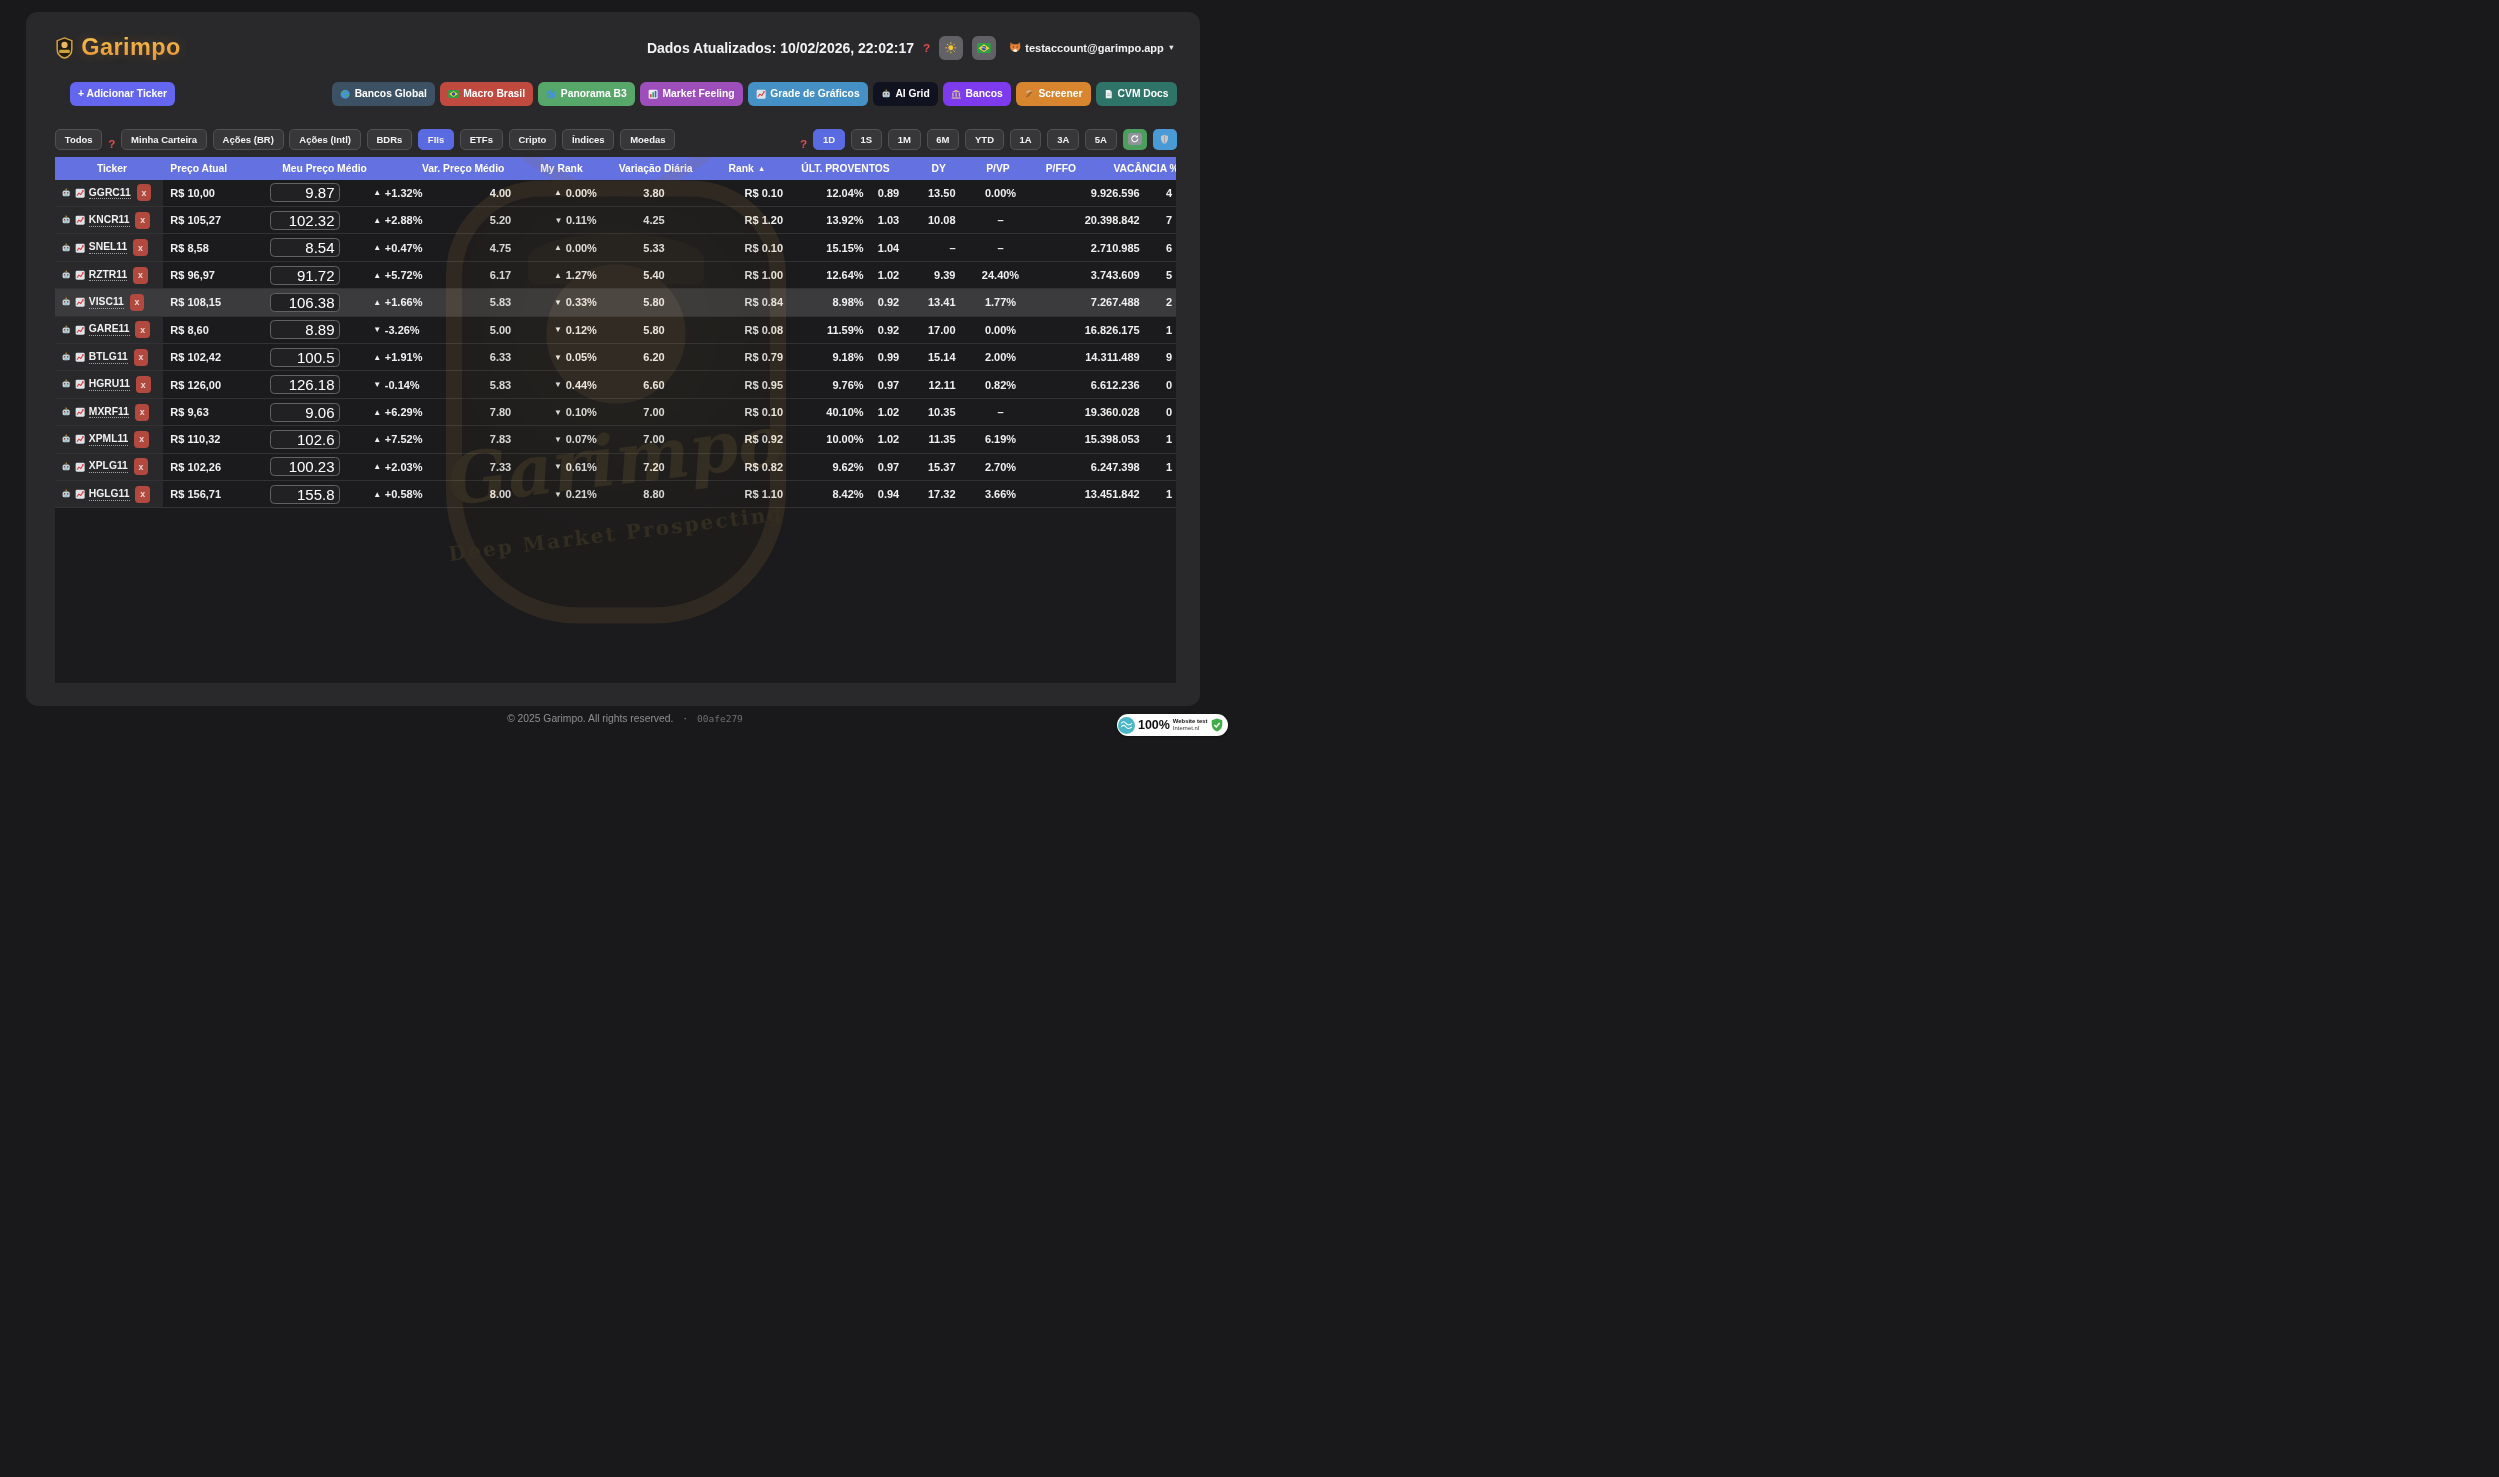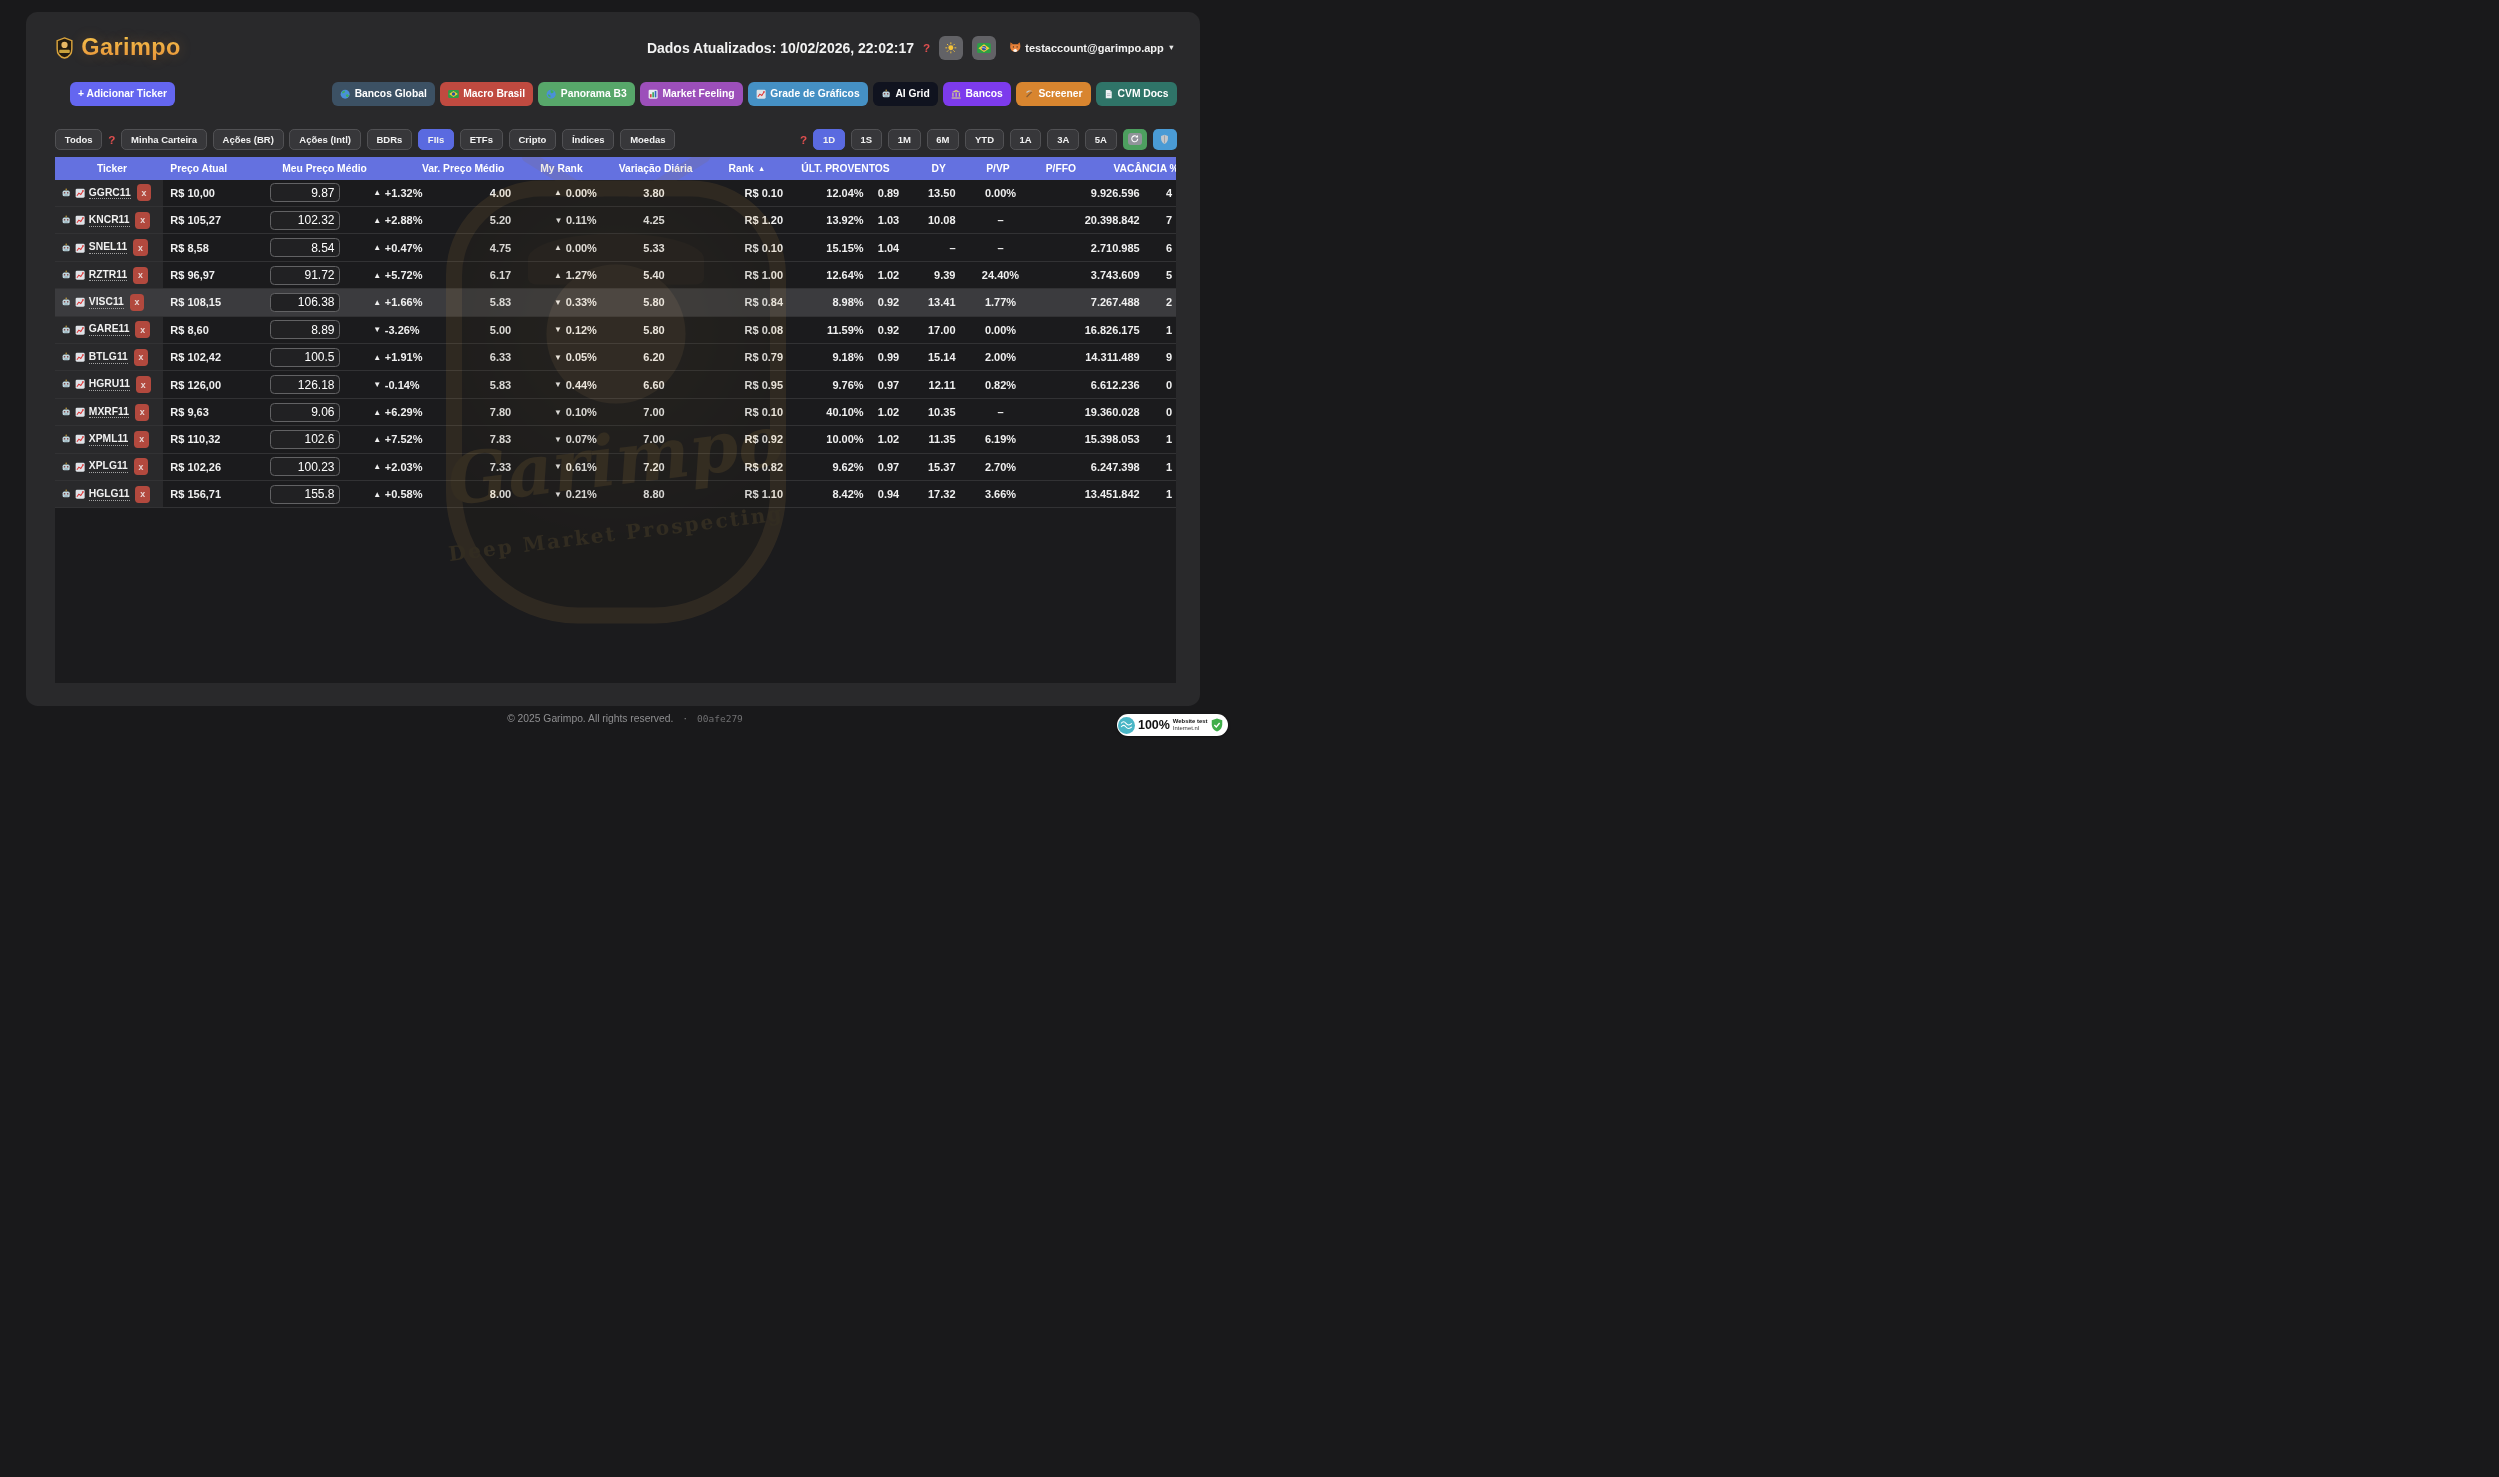--- a/index.html
+++ b/index.html
@@ -29,21 +29,21 @@
   .caret{font-size:7.3px;color:#e8e8e8;}
   
   .toolbar{position:absolute;left:29px;right:23.5px;top:70px;height:24px;display:flex;align-items:center;margin-left:15px;}
   .tb-spacer{flex:1;}
   .tb-group{display:flex;gap:5.1px;}
   .tb-btn{display:flex;align-items:center;gap:4.4px;height:24px;padding:0 8px;border-radius:5.9px;border:none;color:#fff;font-size:10.3px;font-weight:bold;font-family:"Liberation Sans",sans-serif;cursor:pointer;white-space:nowrap;}
   .tb-btn .ic{display:flex;align-items:center;}
   .add-btn{background:#6466f0;}
   
   .filterbar{position:absolute;left:29px;right:23.5px;top:117px;height:21px;display:flex;align-items:center;justify-content:space-between;}
-  .fgroup{display:flex;align-items:center;gap:5.9px;}
+  .fgroup{display:flex;align-items:flex-end;gap:5.9px;}
   .tab-btn,.per-btn{height:21px;padding:0 8.8px;border-radius:5.1px;background:#37373a;border:0.7px solid #515154;color:#f2f2f2;font-size:9.5px;font-weight:bold;font-family:"Liberation Sans",sans-serif;cursor:pointer;white-space:nowrap;}
   .tab-btn.active,.per-btn.active{background:#5a6ae0;border-color:#5a6ae0;}
   .act-btn{width:24px;height:21px;border-radius:5.1px;border:none;display:flex;align-items:center;justify-content:center;cursor:pointer;}
   .act-green{background:#4d9f5f;}
   .act-blue{background:#4a9bd5;}
   .glyph-box{background:#90949a;border-radius:2.9px;padding:1.5px 2.2px;display:flex;align-items:center;}
   
   .table-wrap{position:absolute;left:29px;top:145px;width:1121px;height:526px;background:#1b1b1d;overflow:hidden;}
   .thead{display:flex;height:23px;background:#6471e0;position:relative;z-index:2;width:1188px;}
   .th{display:flex;align-items:center;color:#fff;font-size:10.3px;font-weight:bold;white-space:nowrap;margin-left:36px;}
@@ -63,21 +63,21 @@
   .c8{width:79px;justify-content:flex-end;padding-right:4.4px;box-sizing:border-box;}
   .c9{width:41px;justify-content:center;}
   .c10{width:48px;justify-content:flex-end;padding-right:1.5px;box-sizing:border-box;}
   .c11{width:87px;justify-content:center;}
   .c12{width:103px;justify-content:flex-end;padding-right:7.3px;box-sizing:border-box;}
   .c13{width:88px;justify-content:flex-start;padding-left:19px;box-sizing:border-box;}
   .th.c2,.th.c3{justify-content:flex-start;padding-left:19px;}
   .th.c13{padding-left:8.8px;}
   .ticker-txt{border-bottom:1.5px dotted #a3a3a3;padding-bottom:0.7px;font-size:10.3px;cursor:pointer;}
   .x-btn{width:14.7px;height:17px;border-radius:3.7px;background:#b2493e;border:none;color:#e8d7d5;font-size:8.8px;font-weight:bold;display:flex;align-items:center;justify-content:center;cursor:pointer;margin-left:2.2px;}
-  .avg-input{width:62px;height:17px;border-radius:4.4px;border:0.7px solid #626264;background:#212123;color:#fff;text-align:right;font-size:12px;font-family:"Liberation Sans",sans-serif;padding:0 4.4px 0 1.5px;}
+  .avg-input{width:62px;height:17px;border-radius:4.4px;border:0.7px solid #626264;background:#212123;color:#fff;text-align:right;font-size:15px;font-family:"Liberation Sans",sans-serif;padding:0 4.4px 0 1.5px;}
   .up{color:#4aae68;}
   .down{color:#e0544c;}
   .arr{font-size:8px;margin-right:3.7px;}
   .dim{color:#8a8a8c;}
   .sort-arr{font-size:7.3px;margin-left:4.4px;}
   .row-ic{display:flex;align-items:center;}
   
   .watermark{position:absolute;left:50%;top:47%;transform:translate(-50%,-50%);width:396px;height:455px;opacity:.13;z-index:6;pointer-events:none;}
   .wm-shield{position:absolute;left:50%;top:4.4px;transform:translateX(-50%);width:308px;height:411px;border:16px solid #b98a3e;border-radius:95px 95px 132px 132px;background:radial-gradient(circle at 50% 32%,#6b5a2e 0%,#2e2414 68%);}
   .wm-face{position:absolute;left:50%;top:88px;transform:translateX(-50%);width:139px;height:139px;border-radius:50%;background:#c79a55;}

